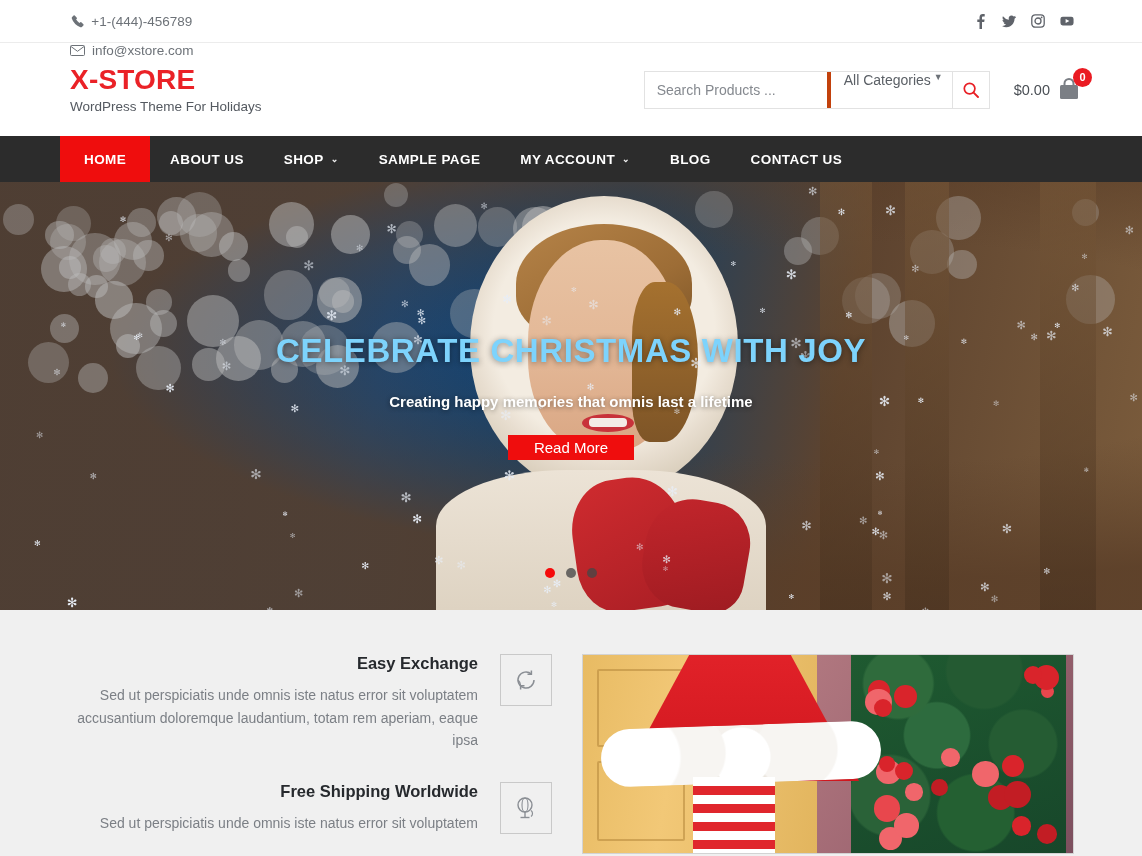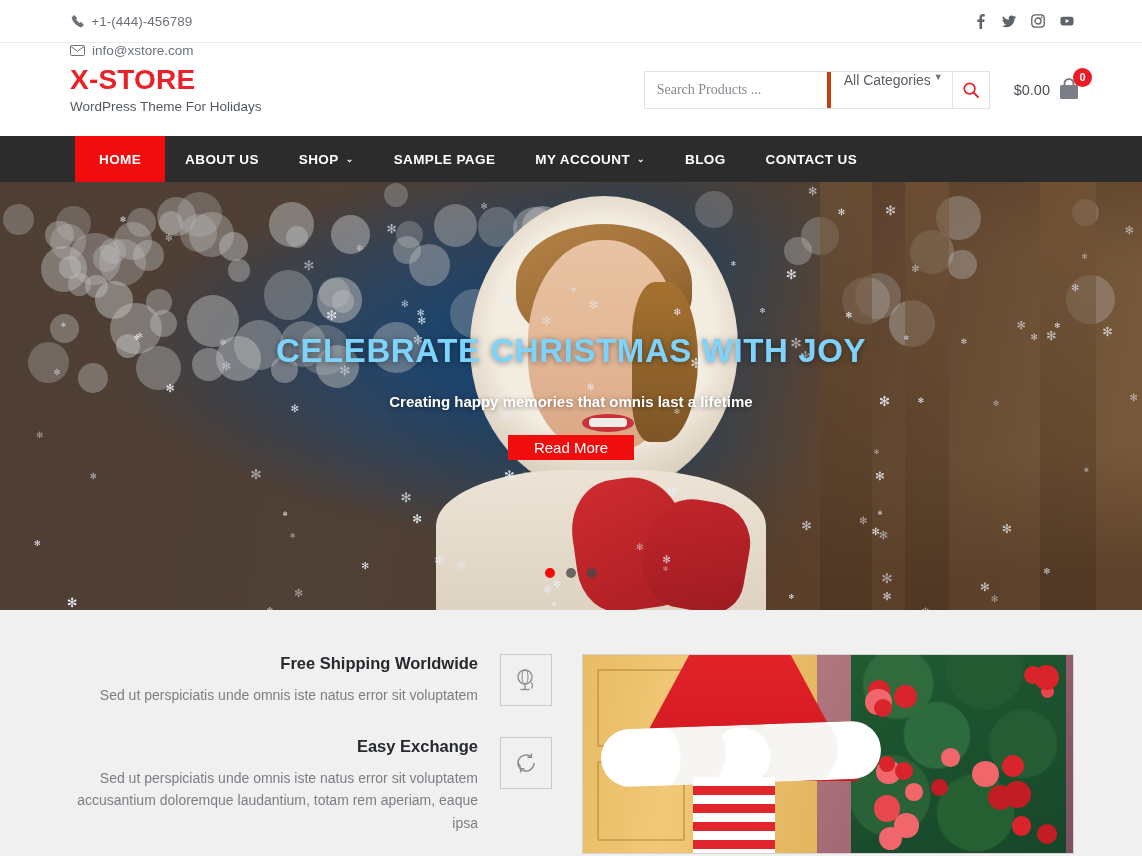--- a/index.html
+++ b/index.html
@@ -51,21 +51,21 @@
   .searchbox {
     display: flex; align-items: stretch;
     border: 1px solid #e2e2e2;
     height: 38px; background: #fff;
   }
   .search-input {
     width: 182px;
     border: none; outline: none;
     font-size: 14px; color: #0c4a6e;
     padding: 0 12px;
-    font-family: Liberation Serif, serif;
+    font-family: Liberation Sans, sans-serif;
     background: transparent;
   }
   .search-input::placeholder { color: #85898f; }
   .search-cat {
     width: 125px;
     border-left: 4px solid #c2410c;
     display: flex; align-items: flex-start; justify-content: space-between;
     padding: 0 9px 0 13px;
     font-size: 14px; color: #5b6066;
     cursor: pointer;
@@ -91,21 +91,21 @@
     background: #ea1b22; color: #fff;
     font-size: 11px; font-weight: bold;
     display: flex; align-items: center; justify-content: center;
   }
 
   
   .nav {
     height: 46px;
     background: #2c2c2c;
     display: flex; align-items: stretch;
-    padding-left: 75px;
+    padding-left: 60px;
   }
   .nav-item {
     display: flex; align-items: center; gap: 7px;
     padding: 0 20px;
     font-size: 13.5px; font-weight: bold; color: #ffffff;
     letter-spacing: 0.4px;
     cursor: pointer; white-space: nowrap;
   }
   .nav-item.active { background: #ef0d0d; padding: 0 24px; }
   .nav-caret { font-size: 9px; opacity: .95; }
@@ -619,45 +619,45 @@
     <span class="dot"></span>
   </div>
 </div>
 
 <div class="features">
 
   <div class="feat-col">
 
     <div class="feat-row">
       <div class="feat-text">
+        <div class="feat-title">Easy Exchange</div>
+        <div class="feat-desc">Sed ut perspiciatis unde omnis iste natus error sit voluptatem accusantium doloremque laudantium, totam rem aperiam, eaque ipsa</div>
+      </div>
+      <div class="feat-icon">
+        <svg width="26" height="26" viewBox="0 0 26 26">
+          <path d="M21 13a8 8 0 11-2.6-5.9" fill="none" stroke="#8a8e94" stroke-width="1.5"></path>
+          <path d="M5 13a8 8 0 012.6 5.9" fill="none" stroke="#8a8e94" stroke-width="1.5"></path>
+          <path d="M18.4 3.4v3.9h-3.9" fill="none" stroke="#8a8e94" stroke-width="1.5"></path>
+          <path d="M7.6 22.6v-3.9h3.9" fill="none" stroke="#8a8e94" stroke-width="1.5"></path>
+        </svg>
+      </div>
+    </div>
+
+    <div class="feat-row">
+      <div class="feat-text">
         <div class="feat-title">Free Shipping Worldwide</div>
         <div class="feat-desc">Sed ut perspiciatis unde omnis iste natus error sit voluptatem</div>
       </div>
       <div class="feat-icon">
         <svg width="26" height="26" viewBox="0 0 26 26">
           <circle cx="12" cy="10" r="7" fill="none" stroke="#8a8e94" stroke-width="1.4"></circle>
           <ellipse cx="12" cy="10" rx="3" ry="7" fill="none" stroke="#8a8e94" stroke-width="1.1"></ellipse>
           <path d="M12 17v5" stroke="#8a8e94" stroke-width="1.4"></path>
           <path d="M7.5 22.5h9" stroke="#8a8e94" stroke-width="1.4"></path>
           <path d="M18 15.5c2 1.5 2 4.5 0 6" fill="none" stroke="#8a8e94" stroke-width="1.2"></path>
-        </svg>
-      </div>
-    </div>
-
-    <div class="feat-row">
-      <div class="feat-text">
-        <div class="feat-title">Easy Exchange</div>
-        <div class="feat-desc">Sed ut perspiciatis unde omnis iste natus error sit voluptatem accusantium doloremque laudantium, totam rem aperiam, eaque ipsa</div>
-      </div>
-      <div class="feat-icon">
-        <svg width="26" height="26" viewBox="0 0 26 26">
-          <path d="M21 13a8 8 0 11-2.6-5.9" fill="none" stroke="#8a8e94" stroke-width="1.5"></path>
-          <path d="M5 13a8 8 0 012.6 5.9" fill="none" stroke="#8a8e94" stroke-width="1.5"></path>
-          <path d="M18.4 3.4v3.9h-3.9" fill="none" stroke="#8a8e94" stroke-width="1.5"></path>
-          <path d="M7.6 22.6v-3.9h3.9" fill="none" stroke="#8a8e94" stroke-width="1.5"></path>
         </svg>
       </div>
     </div>
 
   </div>
 
   <div class="feat-img">
     <div class="door"></div>
     <div class="door-panel" style="left:14px; top:14px; width:88px; height:78px;"></div>
     <div class="door-panel" style="left:14px; top:106px; width:88px; height:80px;"></div>

